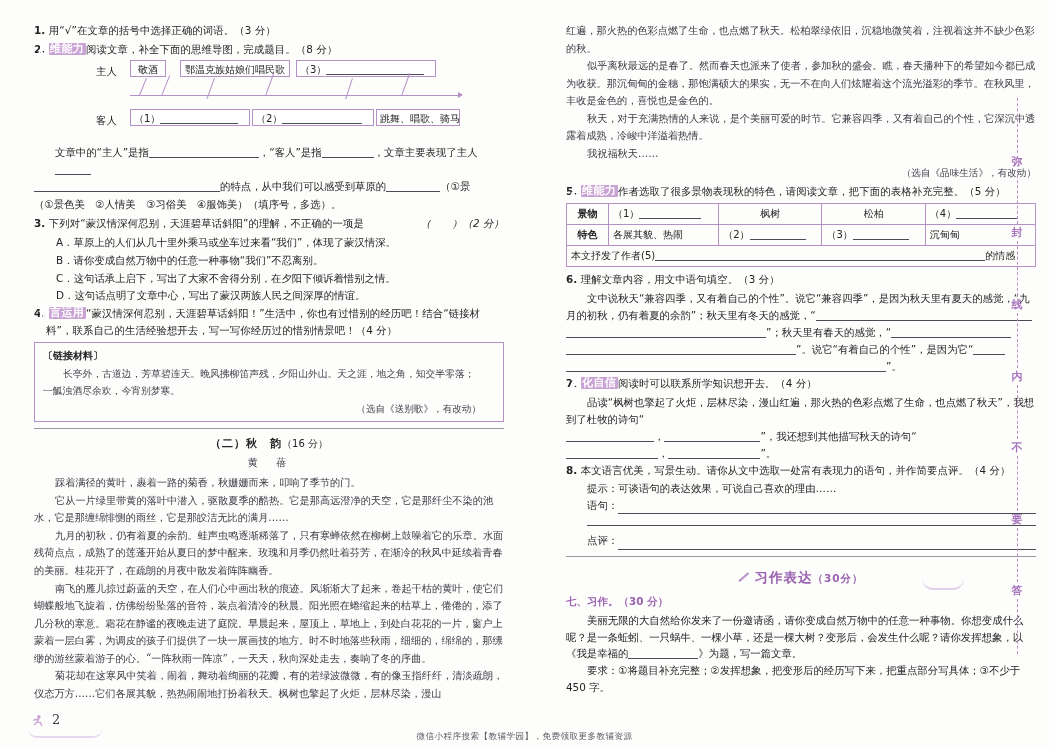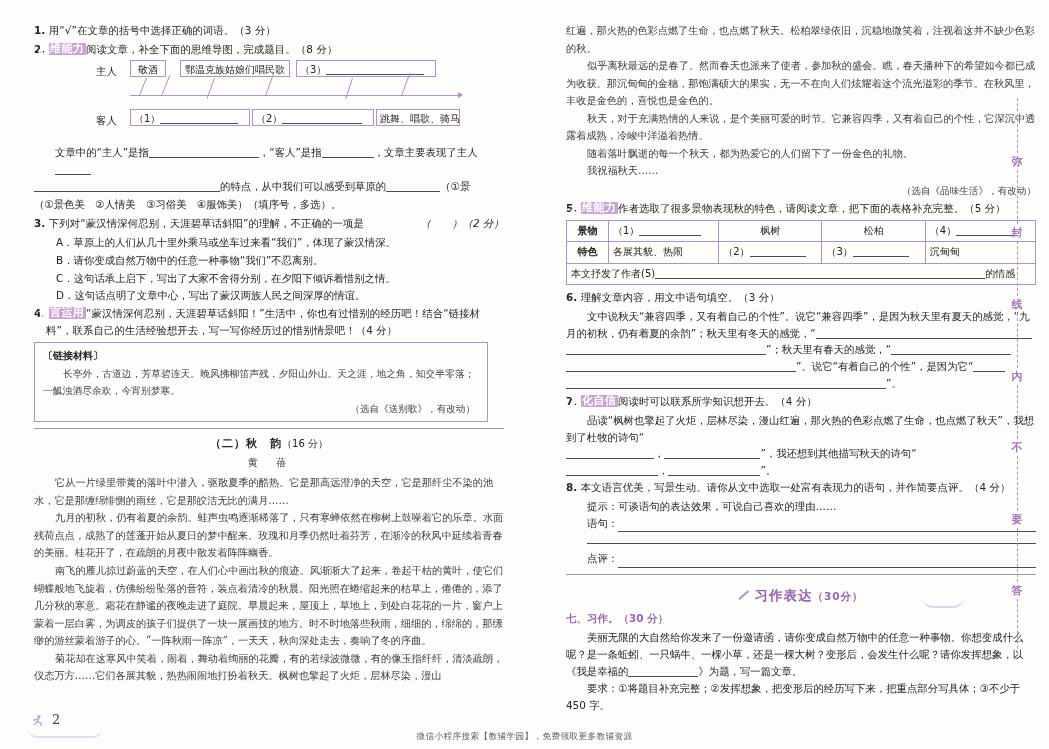--- a/index.html
+++ b/index.html
@@ -101,22 +101,22 @@
   .mm-diag {
     position: absolute;
     width: 1px;
     background: #b490c4;
     transform-origin: top left;
   }
 
   
   .matbox {
     border: 1px solid #b490c4;
-    padding: 5px 12px 4px 8px;
-    margin: 3px 16px 4px 0;
+    padding: 5px 22px 4px 8px;
+    margin: 3px 0 4px 0;
     box-sizing: border-box;
   }
   .matbox .mat-title { font-size: 10px; font-weight: bold; margin-bottom: 1px; }
   .matbox .mat-body {
     font-family: "DejaVu Serif", "Liberation Serif", serif;
     font-size: 9.8px;
     line-height: 1.75;
     text-indent: 20px;
     color: #3f3f4a;
     margin: 0;
@@ -326,32 +326,32 @@
       <div class="src">（选自《送别歌》，有改动）</div>
     </div>
 
     <hr class="art-sep">
 
     <p class="art-title">
       <span>（二）秋　韵</span><span class="score">（16 分）</span>
     </p>
     <p class="art-author">黄　蓓</p>
 
+    <p class="body-p">踩着满径的黄叶，裹着一路的菊香，秋姗姗而来，叩响了季节的门。</p>
     <p class="body-p">它从一片绿里带黄的落叶中潜入，驱散夏季的酷热。它是那高远澄净的天空，它是那纤尘不染的池水，它是那缠绵悱恻的雨丝，它是那皎洁无比的满月……</p>
     <p class="body-p">九月的初秋，仍有着夏的余韵。蛙声虫鸣逐渐稀落了，只有寒蝉依然在柳树上鼓噪着它的乐章。水面残荷点点，成熟了的莲蓬开始从夏日的梦中醒来。玫瑰和月季仍然吐着芬芳，在渐冷的秋风中延续着青春的美丽。桂花开了，在疏朗的月夜中散发着阵阵幽香。</p>
     <p class="body-p">南飞的雁儿掠过蔚蓝的天空，在人们心中画出秋的痕迹。风渐渐大了起来，卷起干枯的黄叶，使它们蝴蝶般地飞旋着，仿佛纷纷坠落的音符，装点着清冷的秋晨。阳光照在蜷缩起来的枯草上，倦倦的，添了几分秋的寒意。霜花在静谧的夜晚走进了庭院。早晨起来，屋顶上，草地上，到处白花花的一片，窗户上蒙着一层白雾，为调皮的孩子们提供了一块一展画技的地方。时不时地落些秋雨，细细的，绵绵的，那缥缈的游丝蒙着游子的心。“一阵秋雨一阵凉”，一天天，秋向深处走去，奏响了冬的序曲。</p>
     <p class="body-p">菊花却在这寒风中笑着，闹着，舞动着绚丽的花瓣，有的若绿波微微，有的像玉指纤纤，清淡疏朗，仪态万方……它们各展其貌，热热闹闹地打扮着秋天。枫树也擎起了火炬，层林尽染，漫山</p>
   </div>
 
   <div class="col col-right">
 
     <p class="body-p" style="text-indent:0;">红遍，那火热的色彩点燃了生命，也点燃了秋天。松柏翠绿依旧，沉稳地微笑着，注视着这并不缺少色彩的秋。</p>
     <p class="body-p">似乎离秋最远的是春了。然而春天也派来了使者，参加秋的盛会。瞧，春天播种下的希望如今都已成为收获。那沉甸甸的金穗，那饱满硕大的果实，无一不在向人们炫耀着这个流光溢彩的季节。在秋风里，丰收是金色的，喜悦也是金色的。</p>
     <p class="body-p">秋天，对于充满热情的人来说，是个美丽可爱的时节。它兼容四季，又有着自己的个性，它深沉中透露着成熟，冷峻中洋溢着热情。</p>
-    <p class="body-p">随着落叶飘逝的每一个秋天，都为热爱它的人们留下了一份金色的礼物。</p>
     <p class="body-p">我祝福秋天……</p>
     <div class="src" style="margin-top:3px;">（选自《品味生活》，有改动）</div>
 
     <p class="q" style="margin-top:2px;">
       <span class="q-num">5.</span>
       <span class="tag">思维能力</span><span>作者选取了很多景物表现秋的特色，请阅读文章，把下面的表格补充完整。（5 分）</span>
     </p>
 
     <table class="grid">
       <tbody>

